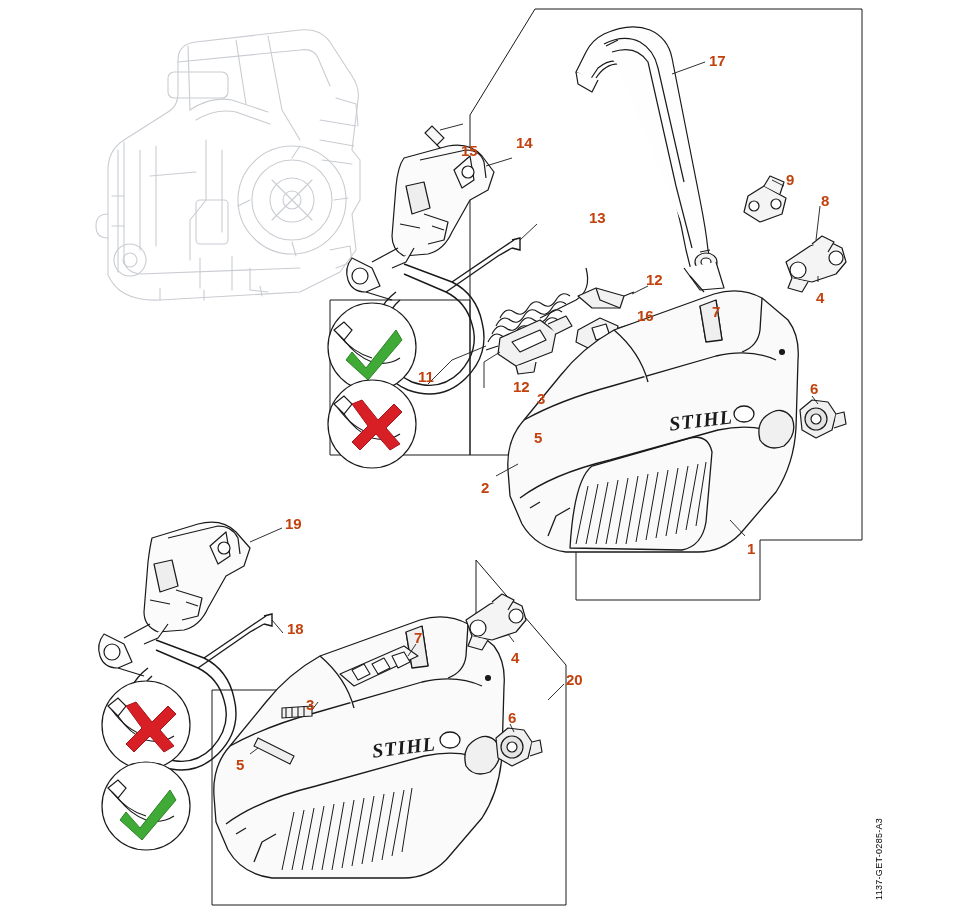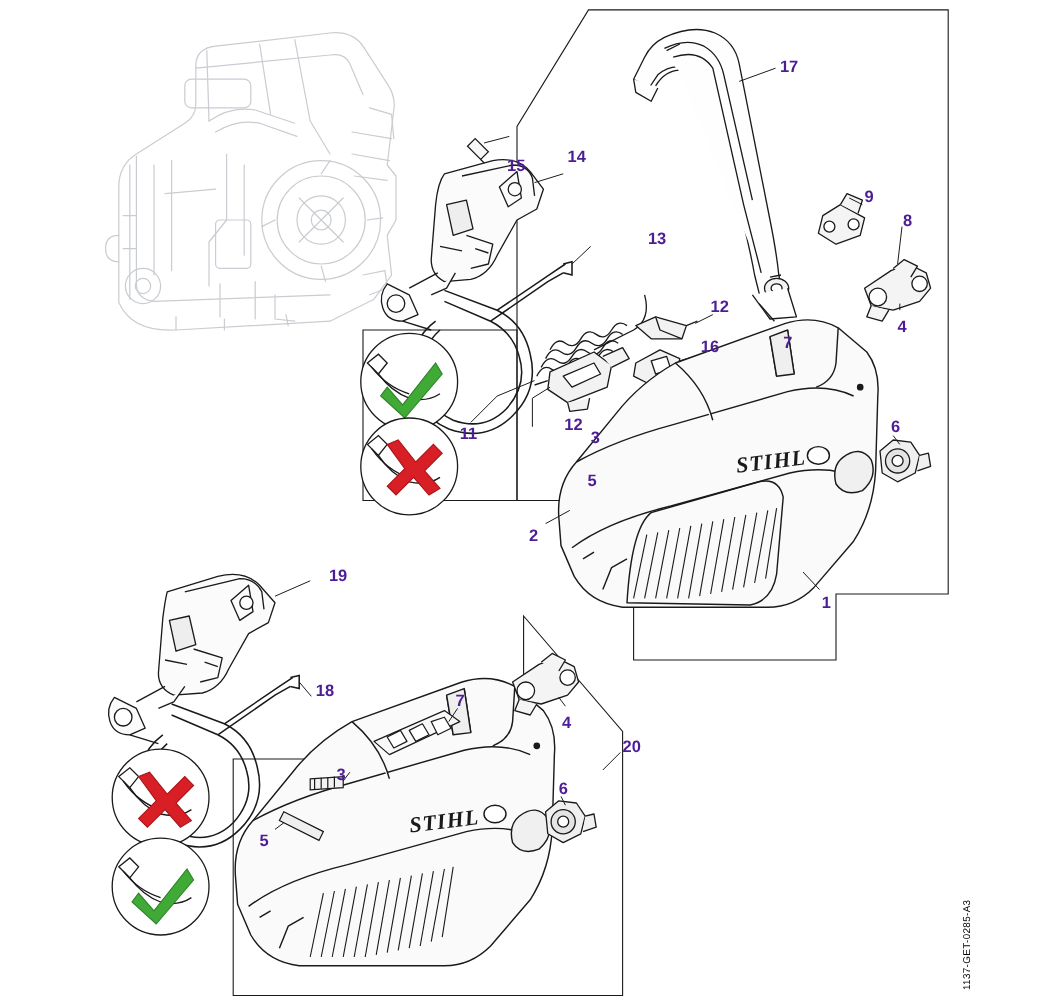--- a/index.html
+++ b/index.html
@@ -15,21 +15,21 @@
     width: 965px;
     height: 914px;
     background: #ffffff;
     overflow: hidden;
   }
   .callout {
     position: absolute;
     font-family: "Liberation Sans", sans-serif;
     font-size: 15px;
     font-weight: bold;
-    color: #4c1d95;
+    color: #c2410c;
     line-height: 1;
     white-space: nowrap;
   }
   .doccode {
     position: absolute;
     font-family: "Liberation Sans", sans-serif;
     font-size: 9px;
     color: #000000;
     letter-spacing: 0.3px;
     transform-origin: left top;
@@ -470,27 +470,27 @@
   <div class="callout" style="left:461px; top:110px;margin-top:33px;">15</div>
   <div class="callout" style="left:516px; top:135px;">14</div>
   <div class="callout" style="left:786px; top:172px;">9</div>
   <div class="callout" style="left:821px; top:193px;">8</div>
   <div class="callout" style="left:541px; top:210px;margin-left:48px;">13</div>
   <div class="callout" style="left:646px; top:272px;">12</div>
   <div class="callout" style="left:816px; top:290px;">4</div>
   <div class="callout" style="left:637px; top:308px;">16</div>
   <div class="callout" style="left:712px; top:304px;">7</div>
   <div class="callout" style="left:537px; top:391px;">3</div>
-  <div class="callout" style="left:418px; top:387px;">11</div>
+  <div class="callout" style="left:418px; top:369px;">11</div>
   <div class="callout" style="left:472px; top:379px;margin-left:41px;">12</div>
   <div class="callout" style="left:810px; top:381px;">6</div>
   <div class="callout" style="left:534px; top:430px;">5</div>
   <div class="callout" style="left:481px; top:480px;">2</div>
   <div class="callout" style="left:747px; top:541px;">1</div>
-  <div class="callout" style="left:299px; top:516px;">19</div>
+  <div class="callout" style="left:285px; top:516px;">19</div>
   <div class="callout" style="left:287px; top:621px;">18</div>
   <div class="callout" style="left:414px; top:630px;">7</div>
   <div class="callout" style="left:511px; top:650px;">4</div>
   <div class="callout" style="left:566px; top:672px;">20</div>
   <div class="callout" style="left:306px; top:697px;">3</div>
   <div class="callout" style="left:508px; top:710px;">6</div>
   <div class="callout" style="left:236px; top:757px;">5</div>
 
   <div class="doccode" style="left:874px; top:900px;">1137-GET-0285-A3</div>
 

